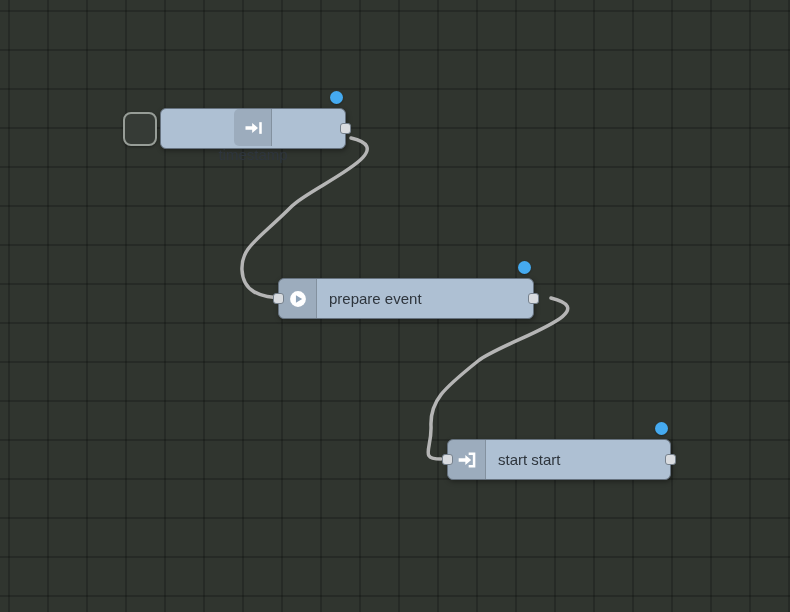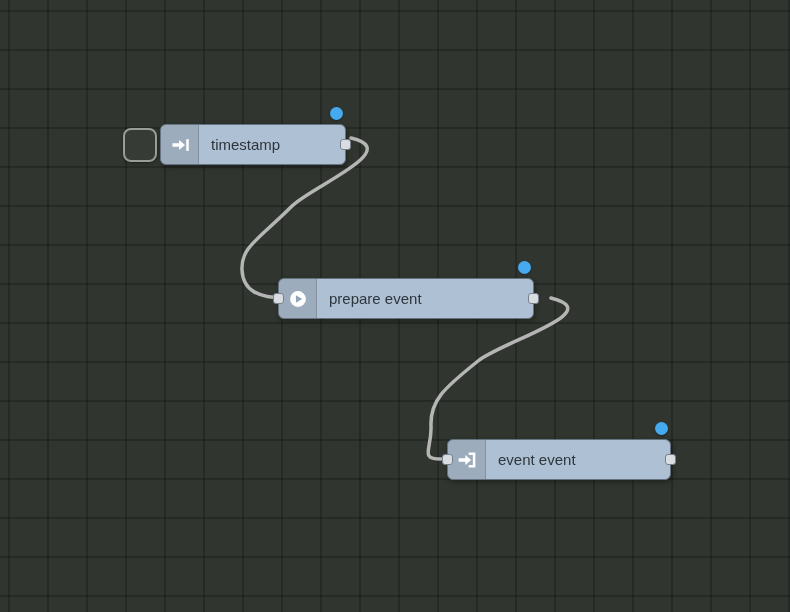--- a/index.html
+++ b/index.html
@@ -36,21 +36,21 @@
     height: 41px;
     background: #aec0d3;
     border: 1px solid #66727f;
     border-radius: 6px;
     box-shadow: 1px 2px 5px rgba(0,0,0,0.35);
     display: flex;
     align-items: center;
     box-sizing: border-box;
     cursor: pointer;
   }
-  .node-timestamp { left: 160px; top: 124px; width: 186px; }
+  .node-timestamp { left: 160px; top: 108px; width: 186px; flex-direction: column; }
   .node-function  { left: 278px; top: 278px; width: 256px; }
   .node-link      { left: 447px; top: 439px; width: 224px; }
   .icon-area {
     width: 37px;
     height: 100%;
     flex: 0 0 37px;
     display: flex;
     align-items: center;
     justify-content: center;
     background: rgba(0,0,0,0.10);
@@ -145,19 +145,19 @@
 
   <div class="node node-link">
     <div class="icon-area">
       <span>
         <svg width="20" height="20" viewBox="0 0 24 24">
           <path d="M2 10h8V6l7 6-7 6v-4H2z" fill="#ffffff"></path>
           <path d="M14 3h8v18h-8v-3h5V6h-5z" fill="#ffffff"></path>
         </svg>
       </span>
     </div>
-    <span class="node-label">event event</span>
+    <span class="node-label">start start</span>
     <div class="port in"></div>
     <div class="port out"></div>
     <div class="status-dot"></div>
   </div>
 
 </div>
 
 </body></html>

